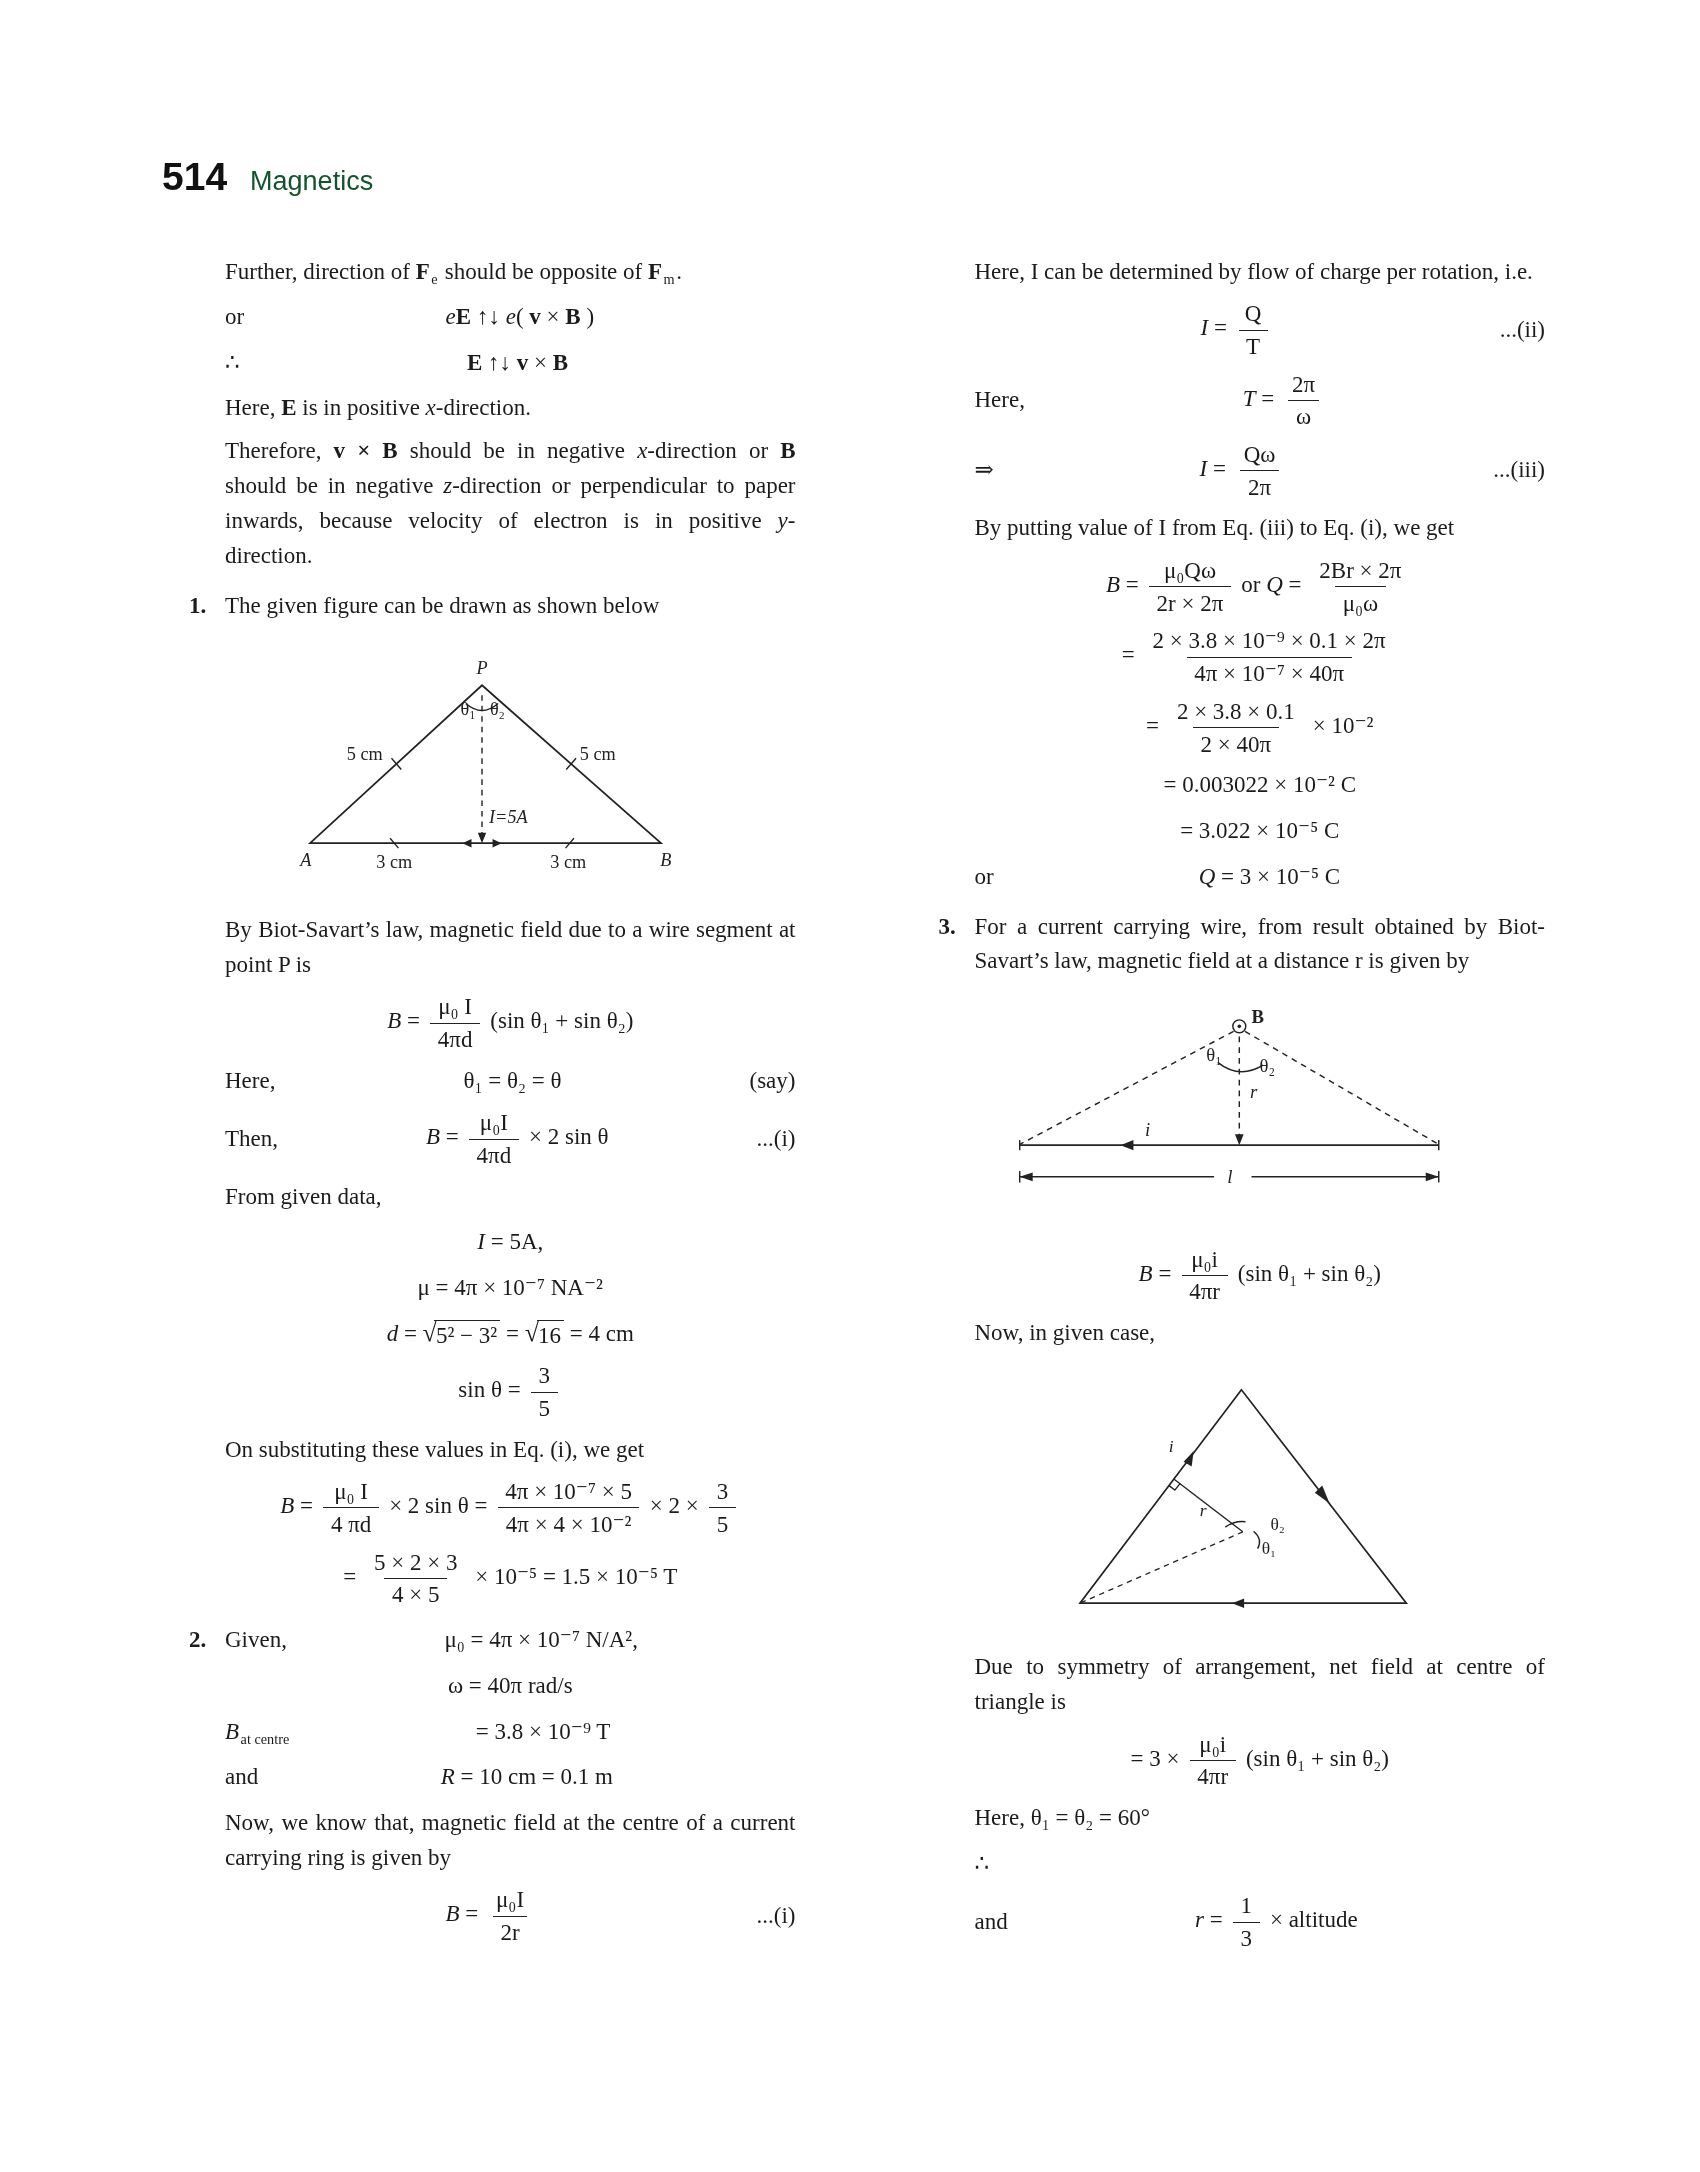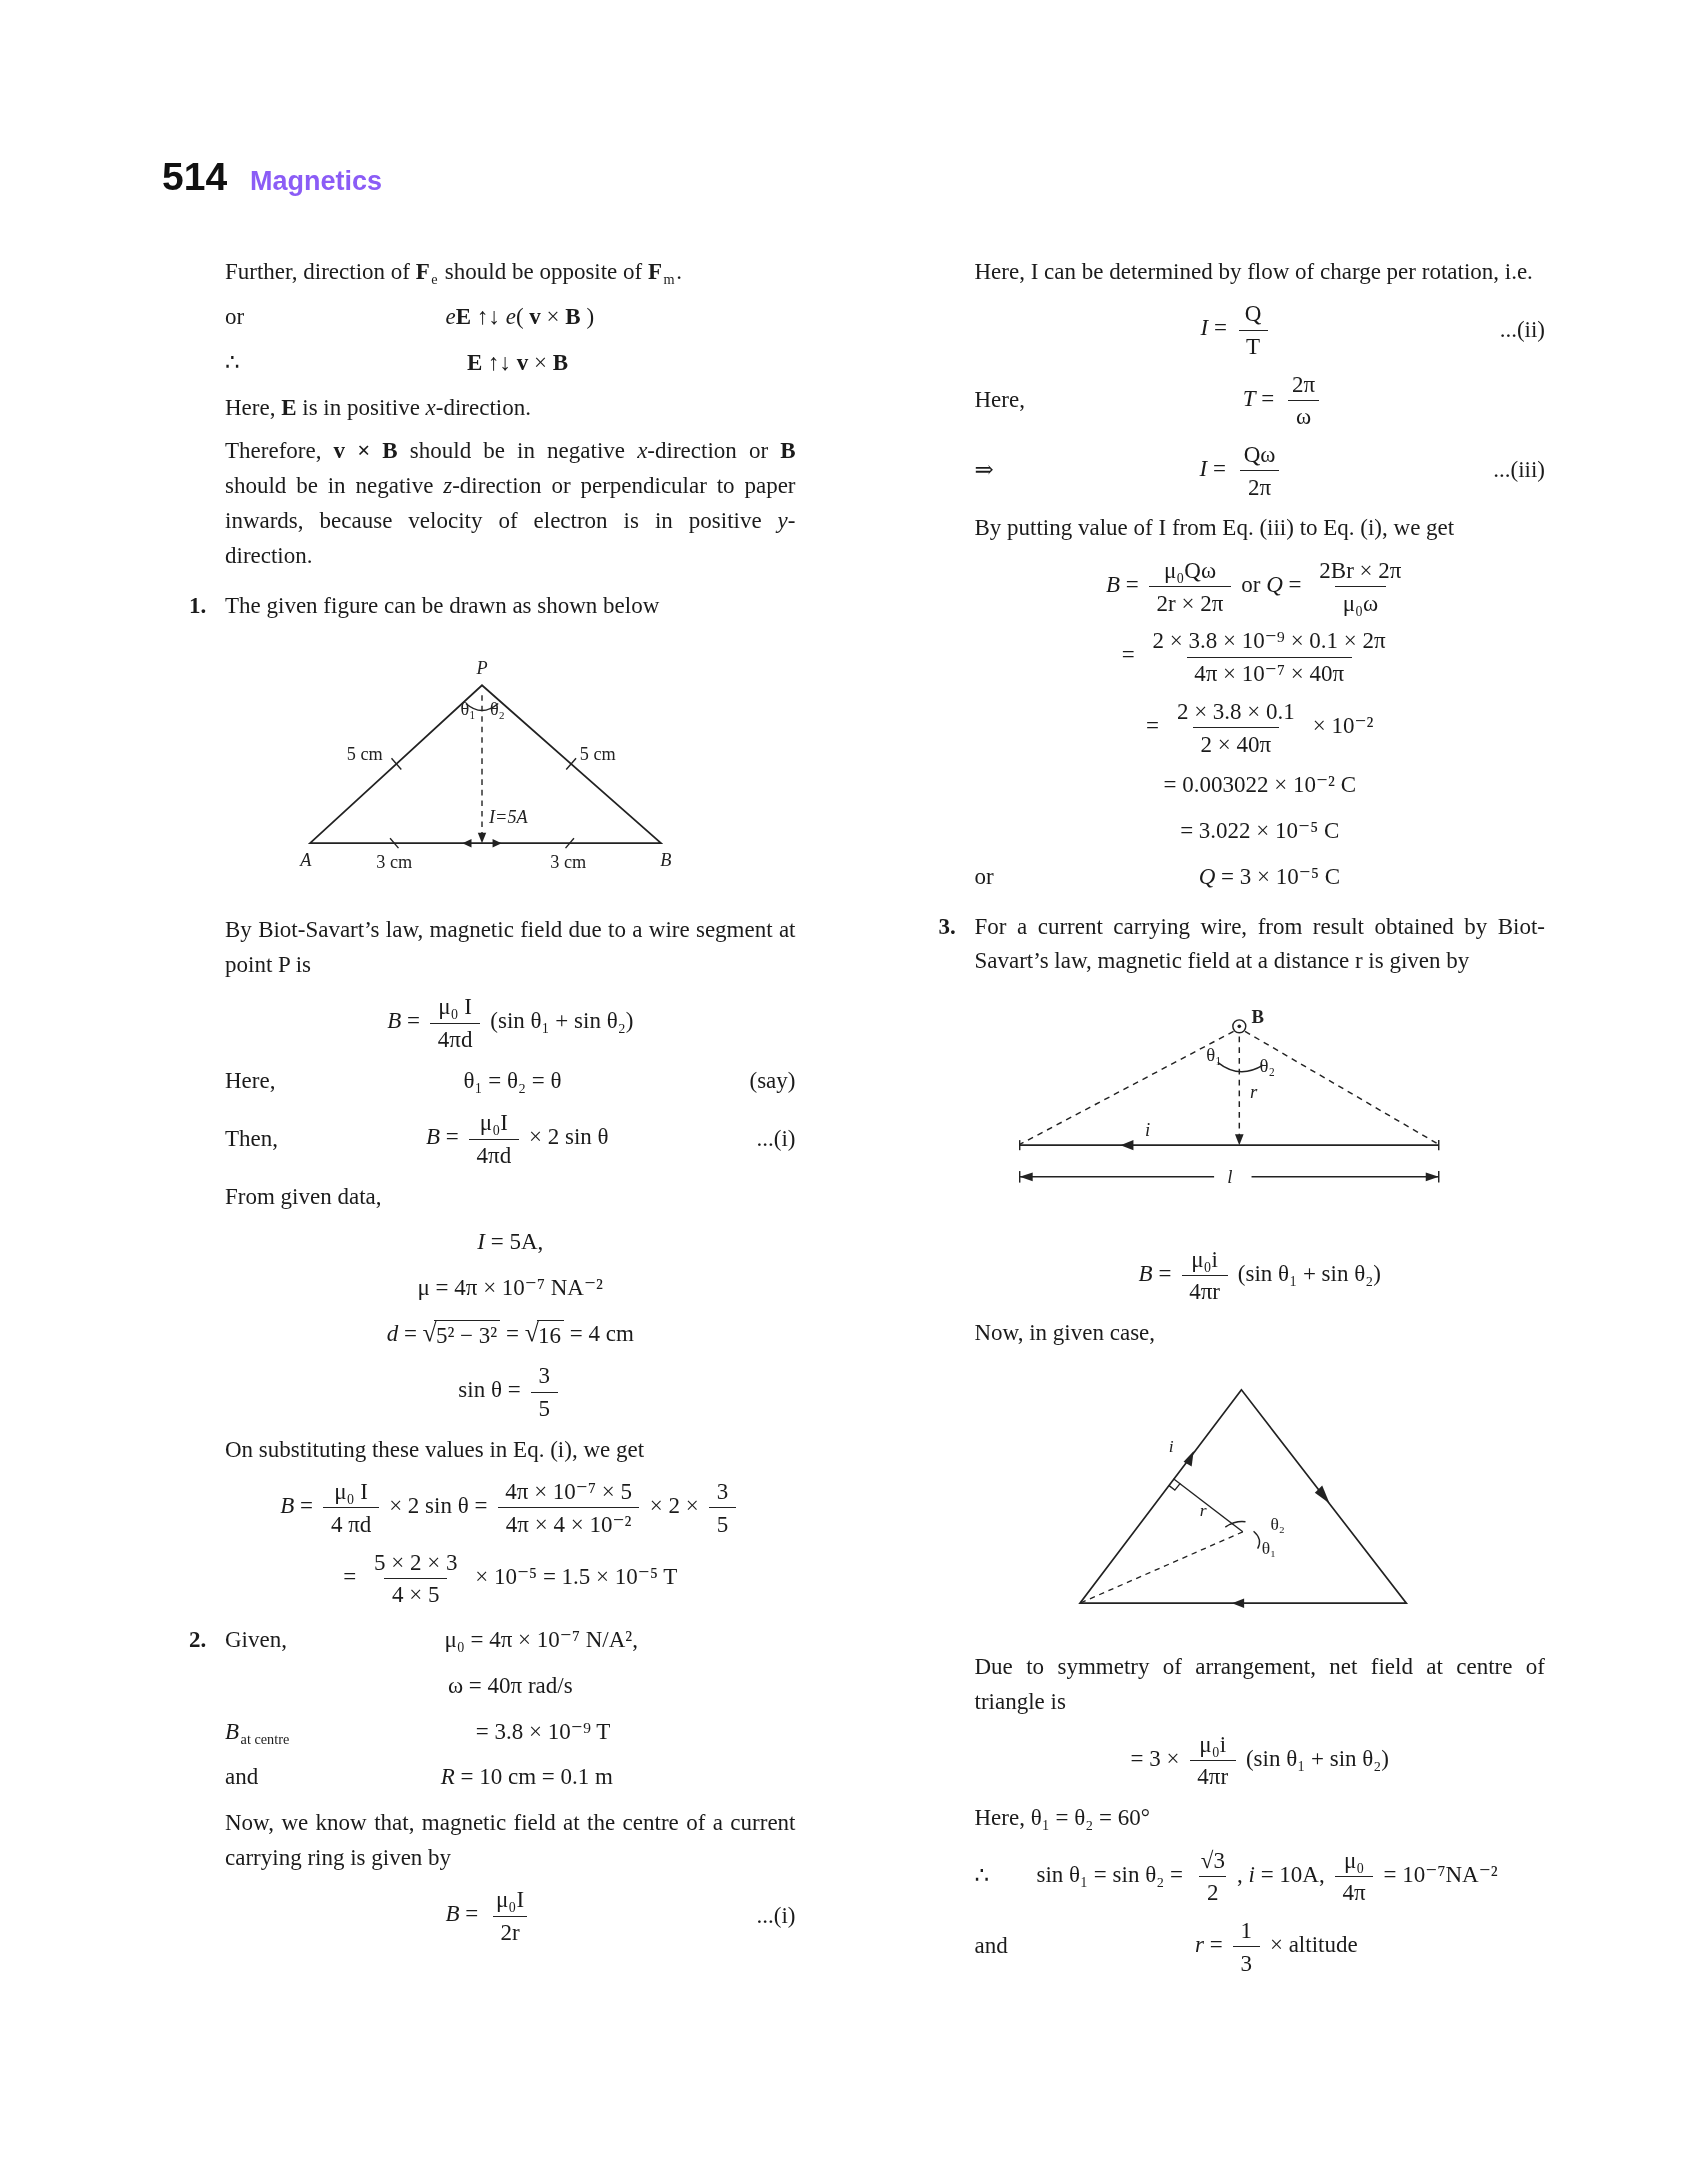--- a/index.html
+++ b/index.html
@@ -1,21 +1,21 @@
 <!DOCTYPE html>
 <html style="font-size:12px"><head>
 <meta charset="utf-8">
 <style>
   html,body{margin:0;padding:0;background:#ffffff;}
   body{width:1700px;height:2172px;overflow:hidden;
        font-family:"Liberation Serif","DejaVu Serif",serif;color:#1b1b1b;}
   .page{box-sizing:border-box;width:1700px;height:2172px;padding:155px 155px 0 162px;position:relative;}
   .pagehead{display:flex;align-items:baseline;gap:23px;margin-bottom:48px;}
   .pageno{font-family:"Liberation Sans","DejaVu Sans",sans-serif;font-weight:bold;font-size:39px;color:#111;}
-  .chapter{font-family:"Liberation Sans","DejaVu Sans",sans-serif;font-size:27px;color:#8b5cf6;font-weight:bold;}
+  .chapter{font-family:"Liberation Sans","DejaVu Sans",sans-serif;font-size:27px;color:#14532d;}
   .columns{display:flex;gap:116px;}
   .col{flex:1;min-width:0;font-size:23px;line-height:1.52;}
   .indent{padding-left:63px;}
   p.para{margin:7.6px 0;text-align:justify;}
   .eqrow{display:flex;align-items:center;margin:10.6px 0;min-height:35px;}
   .eqlabel{flex:0 0 auto;}
   .eq{margin:0 auto;text-align:center;padding:0 9px;}
   .eqtag{flex:0 0 auto;}
   .frac{display:inline-flex;flex-direction:column;align-items:center;vertical-align:middle;margin:0 4.5px;line-height:1.18;}
   .frac .num{padding:0 7.6px 2.3px;}
@@ -377,27 +377,20 @@
                 <span class="num">μ₀i</span>
                 <span class="den">4πr</span>
               </span><span> (sin θ₁ + sin θ₂)</span></span>
           <span class="eqtag"></span>
         </div>
 
         <p class="para">Here,  θ₁ = θ₂ = 60°</p>
 
         <div class="eqrow">
           <span class="eqlabel"><span>∴</span></span>
-          <span class="eq"><span>sin θ₁ = sin θ₂ = </span><span class="frac">
-                <span class="num">√3</span>
-                <span class="den">2</span>
-              </span><span>, </span><span class="itl">i</span><span> = 10A, </span><span class="frac">
-                <span class="num">μ₀</span>
-                <span class="den">4π</span>
-              </span><span> = 10⁻⁷NA⁻²</span></span>
           <span class="eqtag"></span>
         </div>
         <div class="eqrow">
           <span class="eqlabel"><span>and</span></span>
           <span class="eq"><span class="itl">r</span><span> = </span><span class="frac">
                 <span class="num">1</span>
                 <span class="den">3</span>
               </span><span> × altitude</span></span>
           <span class="eqtag"></span>
         </div>

